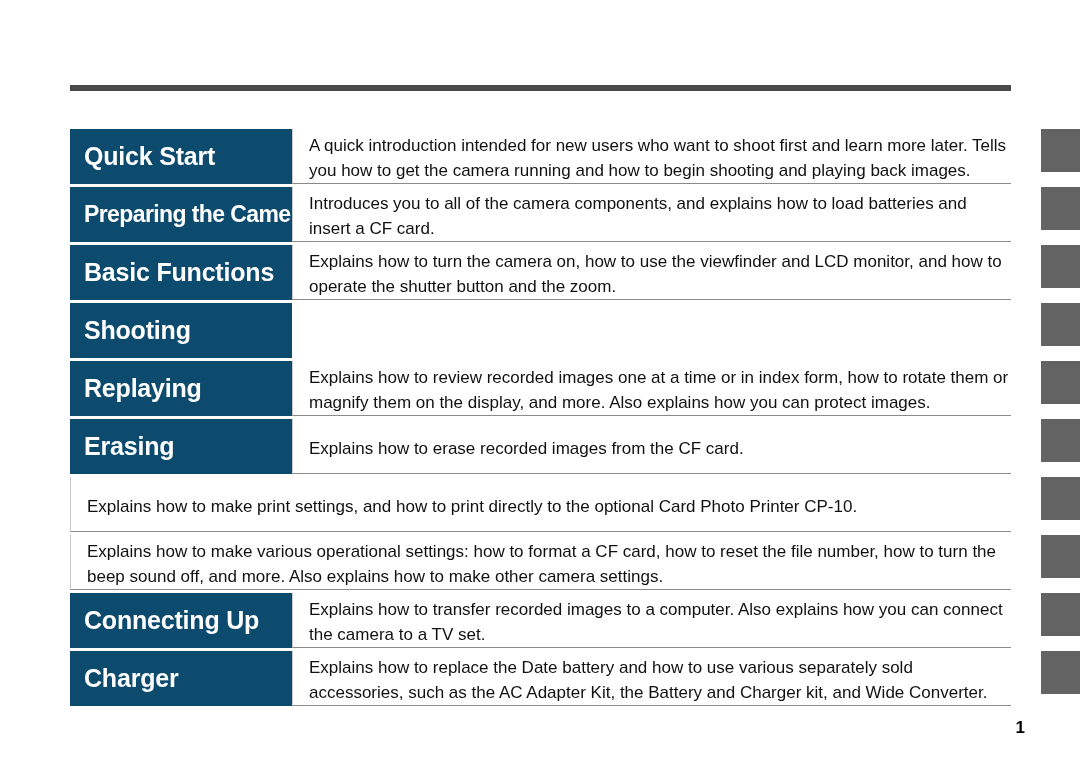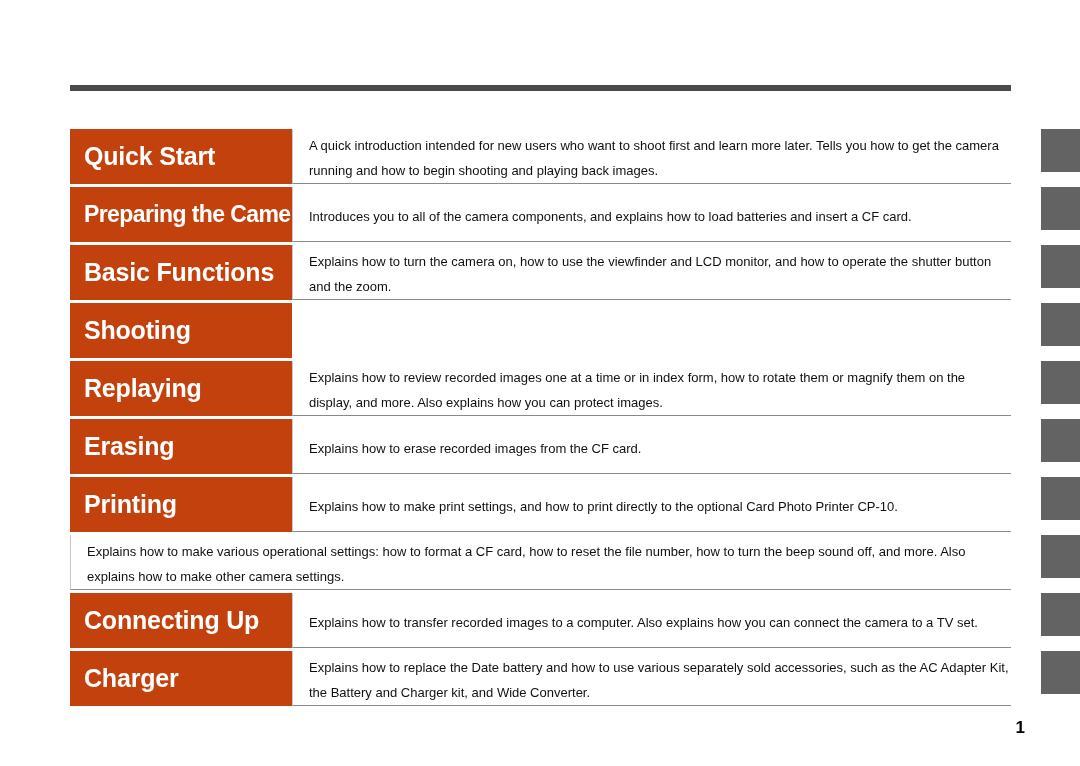--- a/index.html
+++ b/index.html
@@ -43,21 +43,21 @@
     display: flex;
     align-items: stretch;
     height: 55px;
     margin-bottom: 3px;
     position: relative;
   }
 
   .toc-label {
     flex: 0 0 222px;
     width: 222px;
-    background: #c2410c;
+    background: #0c4a6e;
     color: #ffffff;
     display: flex;
     align-items: center;
     font-weight: bold;
     font-size: 25px;
     letter-spacing: -0.2px;
     padding-left: 14px;
     box-sizing: border-box;
     line-height: 1;
     white-space: nowrap;
@@ -67,21 +67,21 @@
     font-size: 23px;
     letter-spacing: -0.6px;
   }
 
   .toc-desc {
     flex: 1 1 auto;
     border-bottom: 1px solid #8a8a8a;
     border-left: 1px solid #c9c9c9;
     padding: 4px 0 0 16px;
     box-sizing: border-box;
-    font-size: 13px;
+    font-size: 17px;
     line-height: 25px;
     color: #111111;
     display: flex;
     flex-direction: column;
     justify-content: center;
   }
 
   .toc-desc p {
     margin: 0;
   }
@@ -152,21 +152,20 @@
     </div>
 
     <div class="toc-row">
       <div class="toc-label">Erasing</div>
       <div class="toc-desc">
         <p>Explains how to erase recorded images from the CF card.</p>
       </div>
     </div>
 
     <div class="toc-row">
-      <div class="toc-label">Printing</div>
       <div class="toc-desc">
         <p>Explains how to make print settings, and how to print directly to the optional Card Photo Printer CP-10.</p>
       </div>
     </div>
 
     <div class="toc-row">
       <div class="toc-desc">
         <p>Explains how to make various operational settings: how to format a CF card, how to reset the file number, how to turn the beep sound off, and more. Also explains how to make other camera settings.</p>
       </div>
     </div>

